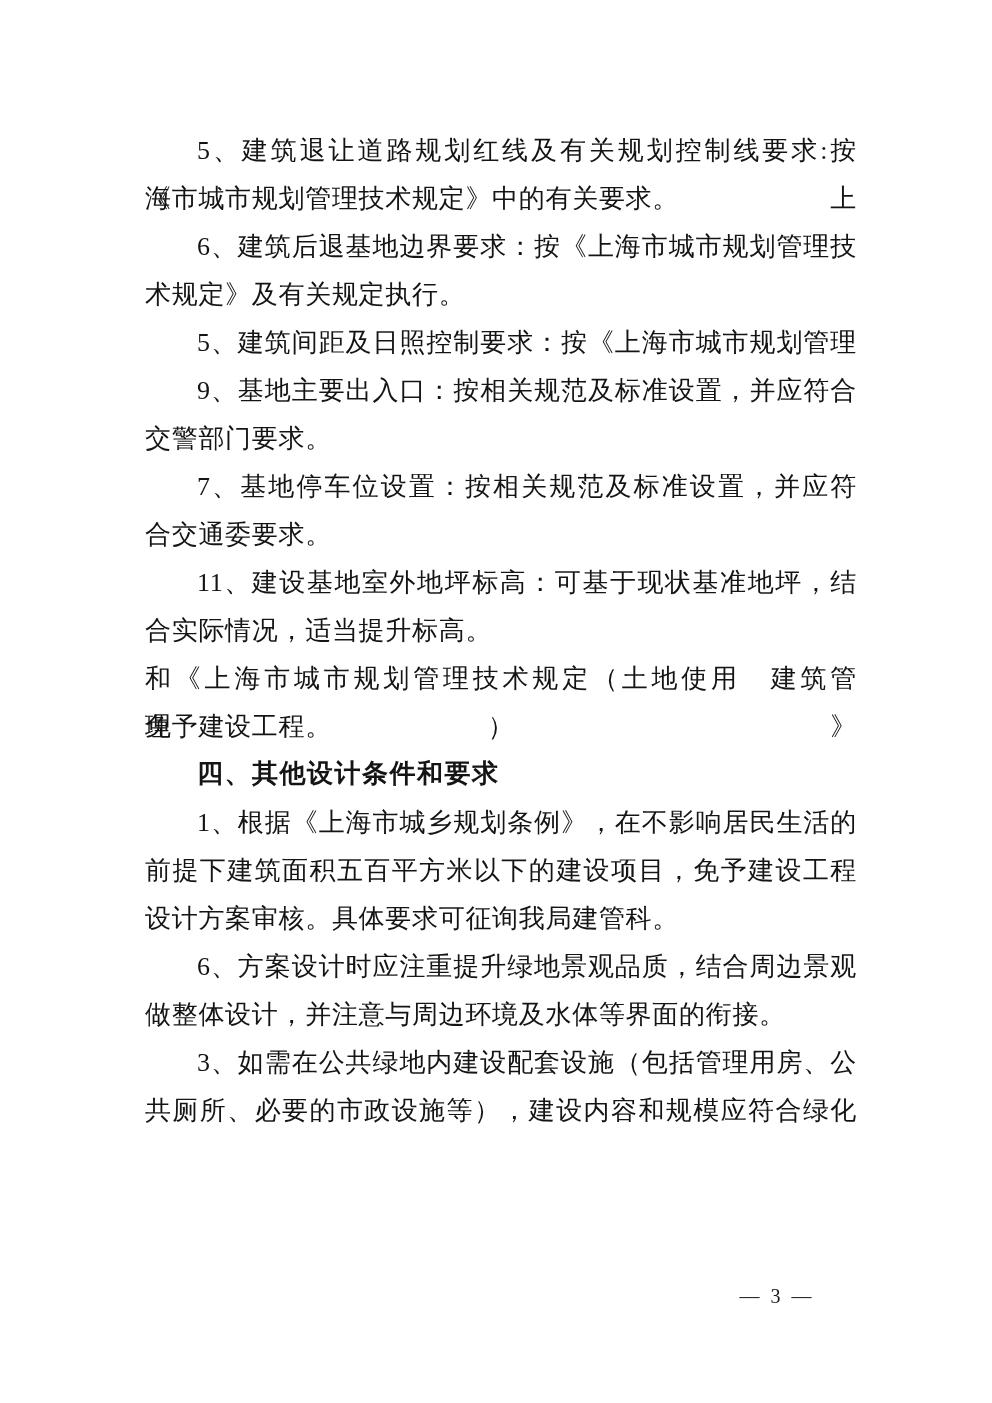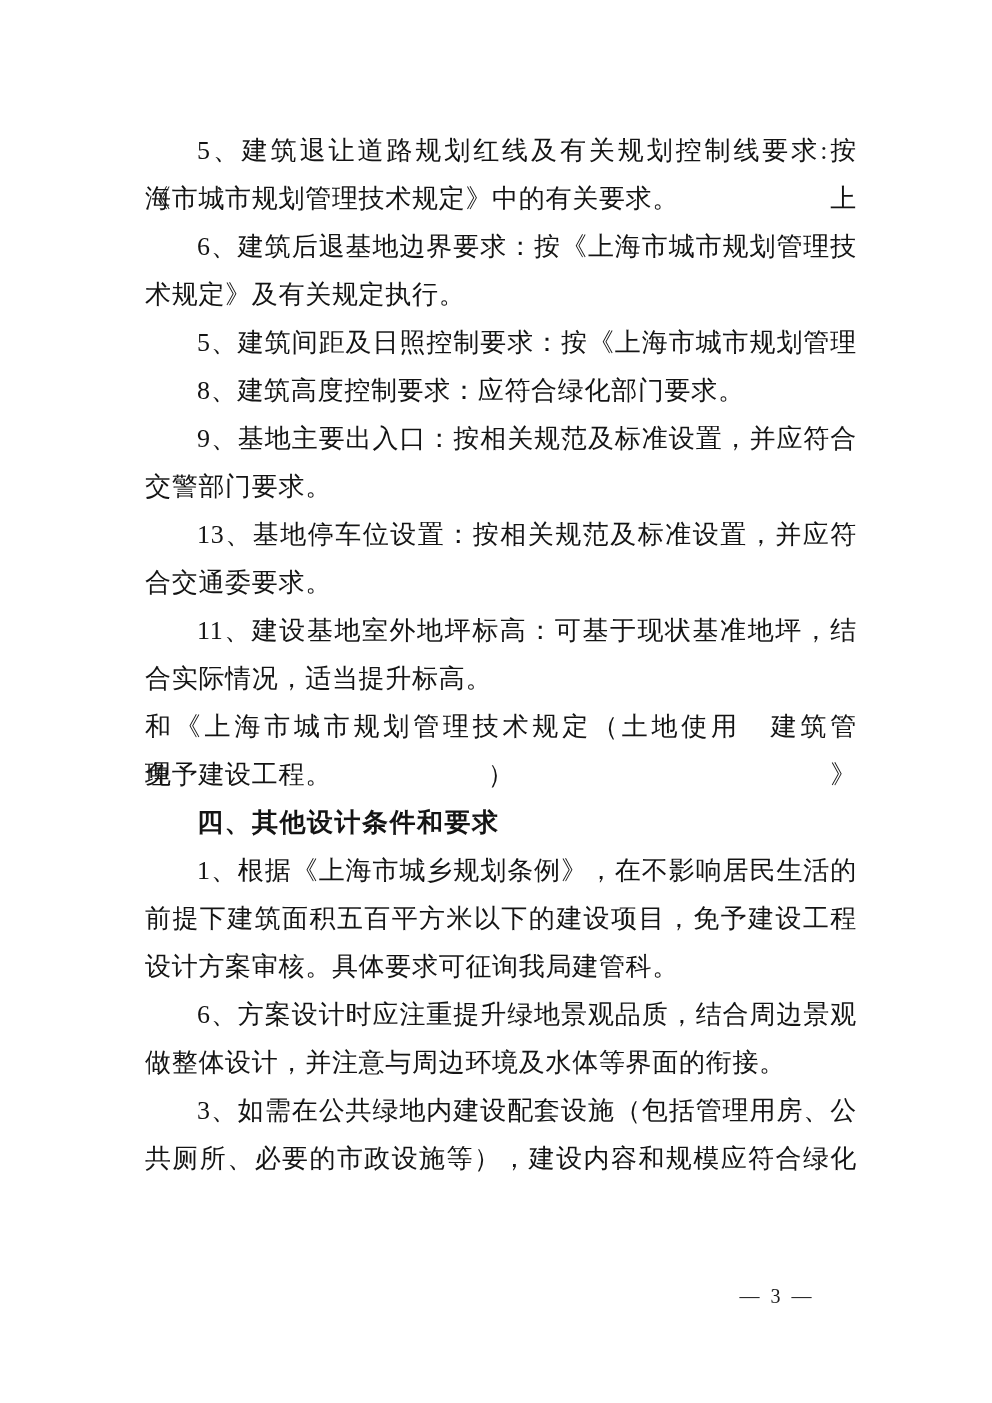--- a/index.html
+++ b/index.html
@@ -33,21 +33,21 @@
   }
   .line.indent {
     text-indent: 52px;
   }
   .line.justify {
     text-align: justify;
     text-align-last: justify;
     text-justify: inter-character;
   }
   .line.heading {
-    font-family: Liberation Serif, serif;
+    font-family: Liberation Mono, monospace;
     font-weight: 700;
     letter-spacing: 1.5px;
   }
   .page-number {
     position: absolute;
     top: 1281px;
     left: 727px;
     width: 100px;
     height: 30px;
     line-height: 30px;
@@ -60,24 +60,23 @@
 </head>
 <body>
 
 <div class="page">
   <div class="content">
       <div class="line indent justify">5、建筑退让道路规划红线及有关规划控制线要求:按《上</div>
       <div class="line">海市城市规划管理技术规定》中的有关要求。</div>
       <div class="line indent justify">6、建筑后退基地边界要求：按《上海市城市规划管理技</div>
       <div class="line">术规定》及有关规定执行。</div>
       <div class="line indent justify">5、建筑间距及日照控制要求：按《上海市城市规划管理</div>
-      <div class="line indent">8、建筑高度控制要求：应符合绿化部门要求。</div>
       <div class="line indent justify">9、基地主要出入口：按相关规范及标准设置，并应符合</div>
       <div class="line">交警部门要求。</div>
-      <div class="line indent justify">13、基地停车位设置：按相关规范及标准设置，并应符</div>
+      <div class="line indent justify">7、基地停车位设置：按相关规范及标准设置，并应符</div>
       <div class="line">合交通委要求。</div>
       <div class="line indent justify">11、建设基地室外地坪标高：可基于现状基准地坪，结</div>
       <div class="line">合实际情况，适当提升标高。</div>
       <div class="line justify">和《上海市城市规划管理技术规定（土地使用　建筑管理）》</div>
       <div class="line">免予建设工程。</div>
       <div class="line indent heading">四、其他设计条件和要求</div>
       <div class="line indent justify">1、根据《上海市城乡规划条例》，在不影响居民生活的</div>
       <div class="line justify">前提下建筑面积五百平方米以下的建设项目，免予建设工程</div>
       <div class="line">设计方案审核。具体要求可征询我局建管科。</div>
       <div class="line indent justify">6、方案设计时应注重提升绿地景观品质，结合周边景观</div>

